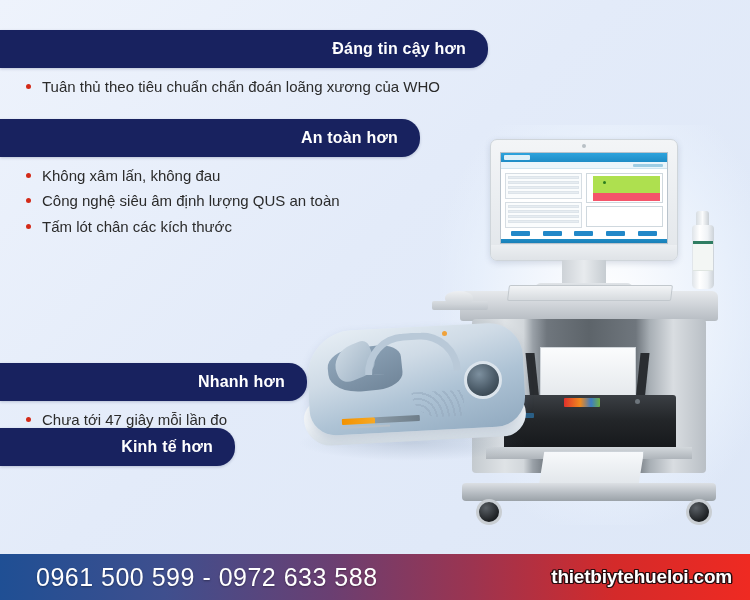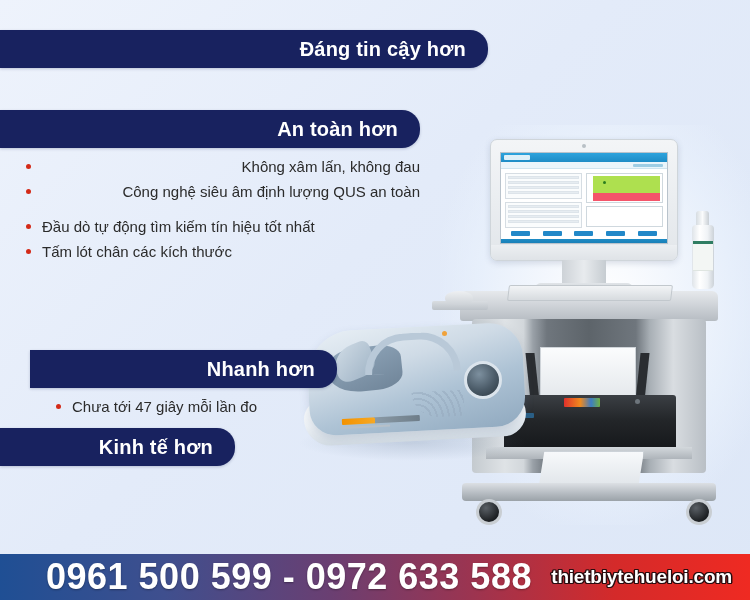--- a/index.html
+++ b/index.html
@@ -147,42 +147,42 @@
                   border-radius:1px; }
   .scan-logo .b { margin-top:2px; width:62%; height:2px; background:#b6c0c9; }
   .scan-led { position:absolute; left:152px; top:236px; width:5px; height:5px; border-radius:50%;
               background:#f0a23b; }
 
   
   .section { position:absolute; left:0; }
   .bar {
     background:#18225f; height:38px; border-radius:0 18px 18px 0;
     display:flex; align-items:center; justify-content:flex-end;
-    padding-right:22px; color:#ffffff; font-weight:bold; font-size:20px;
+    padding-right:22px; color:#ffffff; font-weight:bold; font-size:16px;
     letter-spacing:0.2px; box-shadow:0 1px 3px rgba(20,30,80,0.22);
   }
   ul.points { list-style:none; padding:9px 0 0 26px; }
   ul.points li {
     position:relative; padding-left:16px; margin-bottom:5px;
     font-size:15px; color:#2b2b2b; line-height:1.35; white-space:nowrap;
   }
   ul.points li::before {
     content:""; position:absolute; left:0; top:7px; width:5px; height:5px;
     border-radius:50%; background:#d32a18;
   }
 
   
   #footer {
     position:absolute; left:0; bottom:0; width:750px; height:46px;
     background:linear-gradient(90deg,#1f4f94 0%,#3f4f8e 22%,#6a3f72 44%,#9c3450 63%,#d42a2a 82%,#ef2a22 100%);
     display:flex; align-items:center;
   }
   #phone {
-    color:#ffffff; font-weight:bold; font-size:36px; letter-spacing:0.5px;
-    margin-left:46px; text-shadow:0 1px 2px rgba(0,0,0,0.35);
+    color:#ffffff; font-weight:normal; font-size:25px; letter-spacing:0.5px;
+    margin-left:36px; text-shadow:0 1px 2px rgba(0,0,0,0.35);
   }
   #site {
     color:#ffffff; font-weight:bold; font-size:19px; margin-left:auto; margin-right:18px;
     letter-spacing:-0.2px;
     text-shadow:-1.4px 0 #2a0d10, 1.4px 0 #2a0d10, 0 -1.4px #2a0d10, 0 1.4px #2a0d10,
                  1px 1px #2a0d10, -1px 1px #2a0d10, 1px -1px #2a0d10, -1px -1px #2a0d10;
   }
 </style>
 </head>
 <body>
@@ -267,40 +267,42 @@
   <div class="scan-logo">
     <div class="a"></div>
       <div class="b"></div>
   </div>
 </div>
 
 <div class="section" style="top:30px; width:488px;">
   <div class="bar">
     <span>Đáng tin cậy hơn</span>
   </div>
-</div>
-
-<div class="section" style="top:110px; width:420px;text-align:right;">
+  <ul class="points">
+    <li>Tuân thủ theo tiêu chuẩn chẩn đoán loãng xương của WHO</li>
+  </ul>
+</div>
+
+<div class="section" style="top:119px; width:420px;">
   <div class="bar">
     <span>An toàn hơn</span>
   </div>
   <ul class="points">
     <li>Không xâm lấn, không đau</li>
     <li>Công nghệ siêu âm định lượng QUS an toàn</li>
   </ul>
 </div>
 
 <div class="section" style="top:208px; width:372px;">
   <ul class="points">
-    <li>Đầu dò tự động tìm kiếm tín hiệu tốt nhất</li>
     <li>Tấm lót chân các kích thước</li>
   </ul>
 </div>
 
-<div class="section" style="top:350px; width:307px;margin-left:30px;">
+<div class="section" style="top:363px; width:307px;">
   <div class="bar">
     <span>Nhanh hơn</span>
   </div>
   <ul class="points">
     <li>Chưa tới 47 giây mỗi lần đo</li>
   </ul>
 </div>
 
 <div class="section" style="top:428px; width:235px;">
   <div class="bar">

